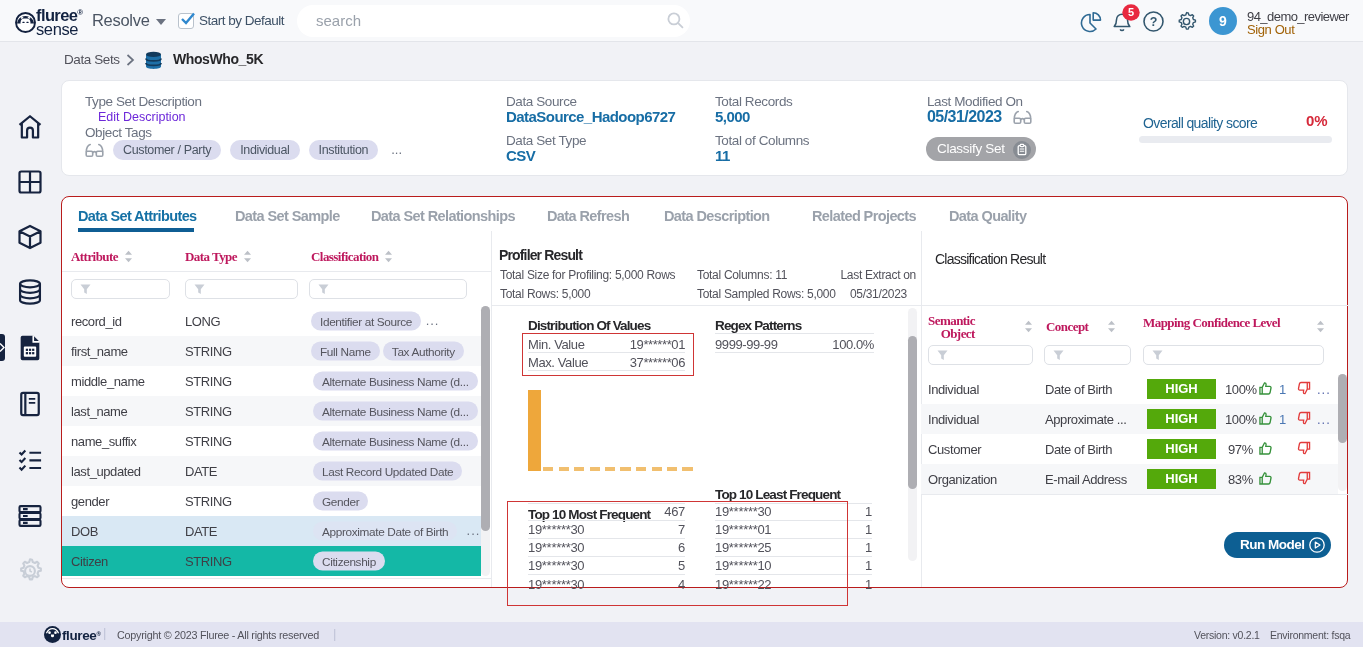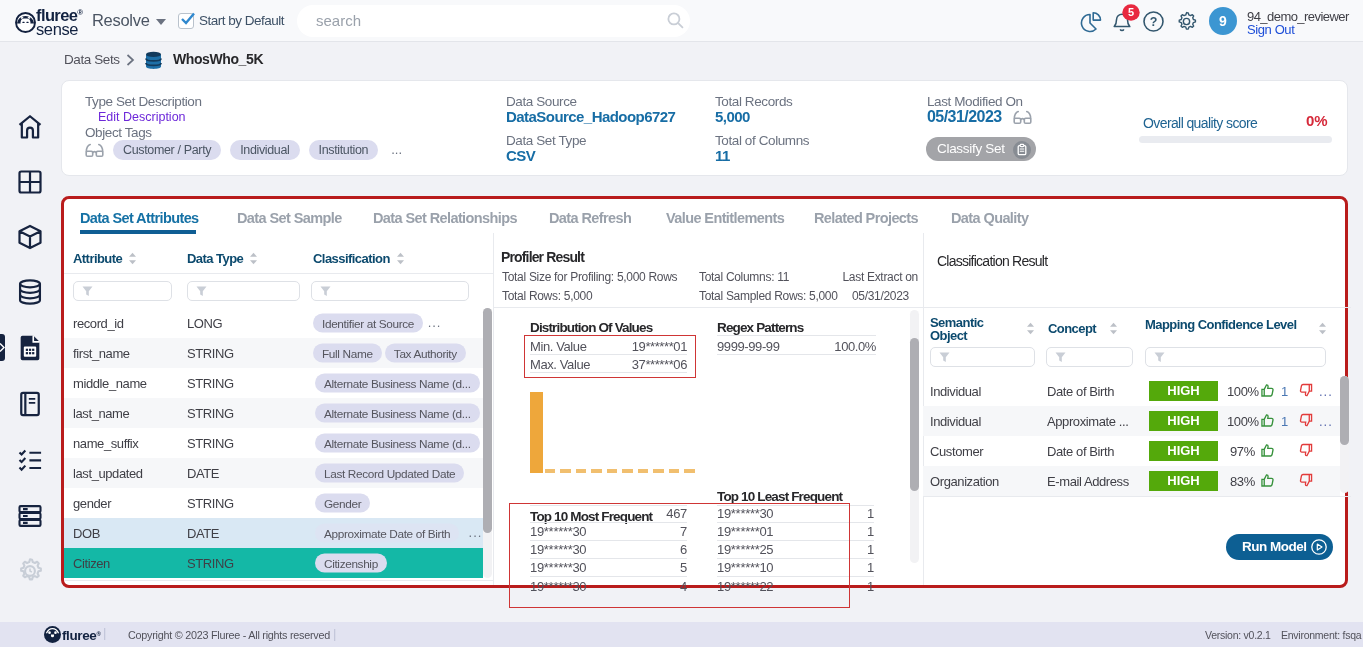--- a/index.html
+++ b/index.html
@@ -10,41 +10,41 @@
 
 #topbar { position:absolute; left:0; top:0; width:1363px; height:42px; background:#f8f9fb; border-bottom:1px solid #e3e5ea; }
 #resolve { position:absolute; left:92px; top:11px; font-size:16.5px; color:#4b5563; letter-spacing:-0.3px; }
 #resolve .caret { display:inline-block; margin-left:6px; width:0; height:0; border-left:5px solid transparent; border-right:5px solid transparent; border-top:6px solid #6b7280; vertical-align:middle; }
 #chk { position:absolute; left:178px; top:13px; width:16px; height:16px; border:1.5px solid #b9c2cc; border-radius:3px; background:#fff; }
 #chklabel { position:absolute; left:199px; top:13px; font-size:13.5px; color:#3e5166; letter-spacing:-0.5px; }
 #search { position:absolute; left:297px; top:5px; width:393px; height:32px; background:#fff; border-radius:16px; }
 #search .ph { position:absolute; left:19px; top:7px; font-size:15px; color:#9aa1ab; }
 #avatar { position:absolute; left:1209px; top:7px; width:28px; height:28px; border-radius:50%; background:#3c96d2; color:#fff; font-size:14px; font-weight:bold; text-align:center; line-height:28px; }
 #uname { position:absolute; left:1247px; top:9px; font-size:13px; color:#3f3f46; letter-spacing:-0.55px; }
-#signout { position:absolute; left:1247px; top:22px; font-size:13px; color:#1d4ed8; letter-spacing:-0.4px; }
+#signout { position:absolute; left:1247px; top:22px; font-size:13px; color:#a16207; letter-spacing:-0.4px; }
 
 
 #crumb { position:absolute; left:64px; top:52px; font-size:13.5px; color:#52525b; letter-spacing:-0.4px; }
 #crumbname { position:absolute; left:173px; top:51px; font-size:14px; font-weight:bold; color:#27272a; letter-spacing:-0.4px;text-align:right; }
 
 
 #card1 { position:absolute; left:61px; top:80px; width:1287px; height:96px; background:#fff; border:1px solid #e5e7ec; border-radius:8px; }
 .lbl { font-size:13.5px; color:#6b7280; letter-spacing:-0.4px; }
 .bluev { font-size:15px; font-weight:bold; color:#176da5; letter-spacing:-0.55px; }
 .pill { display:inline-block; background:#dbdcef; color:#4b5563; border-radius:10px; font-size:12.5px; padding:3px 10px; margin-right:9px; letter-spacing:-0.35px; }
 
 
-#card2 { position:absolute; left:61px; top:196px; width:1287px; height:392px; background:#fff; border:3px solid #b91c1c; border-radius:8px; }
+#card2 { position:absolute; left:61px; top:196px; width:1287px; height:392px; background:#fff; border:1px solid #b91c1c; border-radius:8px; }
 .vdiv { position:absolute; top:34px; bottom:0; width:1px; background:#e8eaee; }
 .tab { position:absolute; top:11px; font-size:14.5px; font-weight:bold; color:#9aa1ab; letter-spacing:-0.6px; }
 .tab.active { color:#1571a5; }
 #tabline { position:absolute; left:16px; top:31px; width:116px; height:4px; background:#0f5e94; }
 
 
-.th { font-size:13px; font-weight:bold; color:#0c4a6e; letter-spacing:-0.55px; }
+.th { font-size:13px; font-weight:bold; color:#be185d; letter-spacing:-0.55px;font-family:Liberation Serif, serif; }
 .finput { position:absolute; height:20px; background:#fff; border:1px solid #dee1e6; border-radius:5px; }
 .row { position:absolute; left:0; width:100%; height:30px; }
 .rowg { background:#f6f7f9; }
 .cell { position:absolute; top:50%; transform:translateY(-50%); font-size:13px; color:#3f3f46; white-space:nowrap; letter-spacing:-0.4px; }
 .cpill { display:inline-block; background:#dbdcef; color:#55555e; border-radius:10px; font-size:11.8px; padding:2.5px 9px; letter-spacing:-0.35px; }
 
 
 .sbtrack { position:absolute; width:9px; background:#f2f2f4; border-radius:5px; }
 .sbthumb { position:absolute; width:9px; background:#aeaeb3; border-radius:5px; }
 
@@ -56,21 +56,21 @@
 
 
 .high { position:absolute; width:69px; height:20px; background:#54a90b; color:#fff; font-size:13px; font-weight:bold; text-align:center; line-height:20px; }
 #dashes { background:repeating-linear-gradient(90deg, #f1bf6f 0 10px, rgba(0,0,0,0) 10px 15.5px); }
 .frow { display:flex; justify-content:space-between; height:18.2px; align-items:center; font-size:13px; color:#52525b; border-bottom:1px solid #e4e6ea; letter-spacing:-0.3px; }
 .frow:last-child { border-bottom:none; }
 .dots { color:#6b7280; font-size:13px; letter-spacing:1px; }
 
 
 #footer { position:absolute; left:0; top:622px; width:1363px; height:25px; background:#e2e3f1; }
-#footer .txt { font-size:11.5px; color:#52525b; letter-spacing:-0.25px;margin-left:11px; }
+#footer .txt { font-size:11.5px; color:#52525b; letter-spacing:-0.25px; }
 
 
 .sort svg, .sorti { vertical-align:-2px; margin-left:6px; }
 .sideicon { position:absolute; left:16px; width:28px; height:28px; }
 svg { display:inline-block; }
 </style>
 </head>
 <body>
 
 <svg width="0" height="0" style="position:absolute;">
@@ -193,21 +193,21 @@
   <div class="abs" style="left:1244px; top:31px; font-size:15px; font-weight:bold; color:#d6293a;">0%</div>
   <div class="abs" style="left:1077px; top:55px; width:193px; height:7px; background:#e9ebf0; border-radius:4px;"></div>
 </div>
 
 <div id="card2">
   <div class="tab active" style="left:16px;">Data Set Attributes</div>
   <div id="tabline"></div>
   <div class="tab" style="left:173px;">Data Set Sample</div>
   <div class="tab" style="left:309px;">Data Set Relationships</div>
   <div class="tab" style="left:485px;">Data Refresh</div>
-  <div class="tab" style="left:602px;">Value Entitlements</div>
+  <div class="tab" style="left:602px;">Data Description</div>
   <div class="tab" style="left:750px;">Related Projects</div>
   <div class="tab" style="left:887px;">Data Quality</div>
   <div class="vdiv" style="left:429px;"></div>
   <div class="vdiv" style="left:859px;"></div>
 
   <div class="abs" style="left:0; top:34px; width:429px; height:358px;">
     <div class="abs th" style="left:9px; top:18px;">Attribute<svg class="sorti" width="9" height="13">
           <use href="#sorticon"></use>
         </svg></div>
     <div class="abs th" style="left:123px; top:18px;">Data Type<svg class="sorti" width="9" height="13">
@@ -362,21 +362,21 @@
         </div>
     </div>
     <div class="redbox" style="left:16px; top:270px; width:341px; height:105px;"></div>
     <div class="sbtrack" style="left:417px; top:77px; height:253px;"></div>
     <div class="sbthumb" style="left:417px; top:105px; height:153px;"></div>
   </div>
 
   <div class="abs" style="left:859px; top:34px; width:428px; height:358px;">
     <div class="abs" style="left:14px; top:20px; font-size:14px; color:#27272a; letter-spacing:-0.75px;">Classification Result</div>
     <div class="abs" style="left:0; top:74px; width:428px; height:1px; background:#e8eaee;"></div>
-    <div class="abs th" style="left:7px; top:83px; line-height:13px;">Semantic<br>Object</div>
+    <div class="abs th" style="left:7px; top:83px; line-height:13px;text-align:right;">Semantic<br>Object</div>
     <div class="abs th" style="left:125px; top:88px;">Concept</div>
     <div class="abs th" style="left:222px; top:84px;">Mapping Confidence Level</div>
     <svg class="abs" style="left:103px; top:89px;" width="9" height="13">
         <use href="#sorticon"></use>
       </svg>
     <svg class="abs" style="left:186px; top:89px;" width="9" height="13">
         <use href="#sorticon"></use>
       </svg>
     <svg class="abs" style="left:395px; top:89px;" width="9" height="13">
         <use href="#sorticon"></use>

